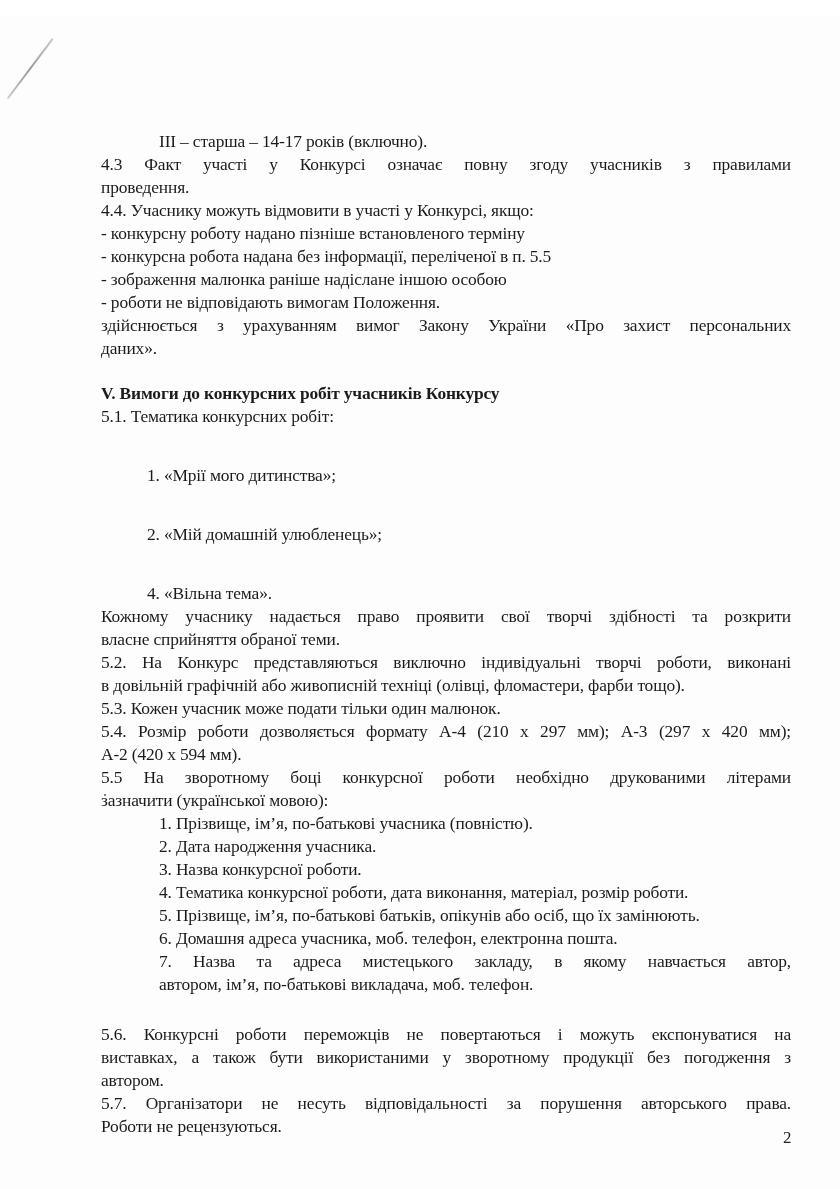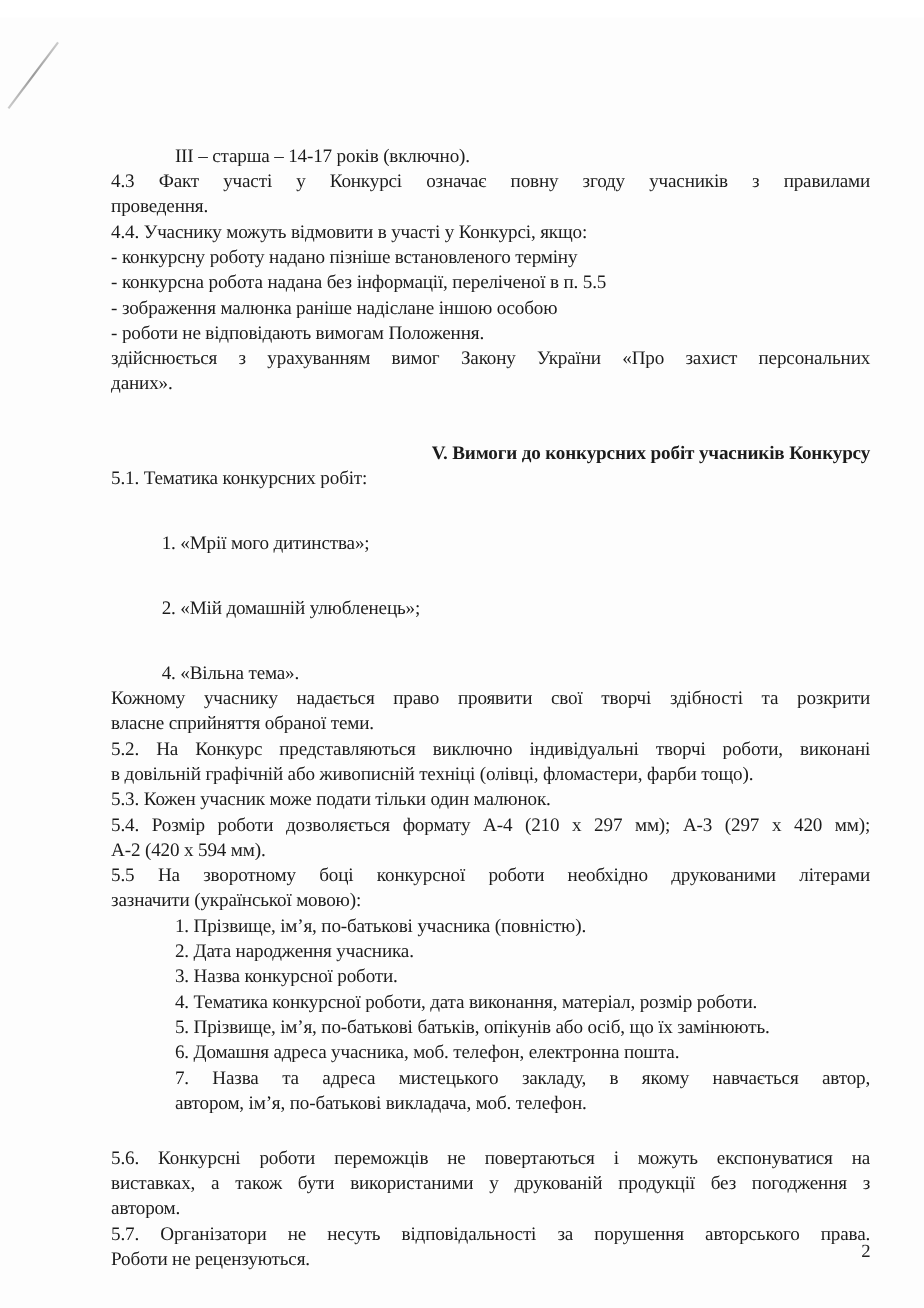--- a/index.html
+++ b/index.html
@@ -15,21 +15,21 @@
   .content {
     position: absolute; left: 101px; top: 114px; width: 690px;
     font-family: "Liberation Serif", "DejaVu Serif", serif;
     font-size: 17.4px; line-height: 23px; color: #1b1b1b;
     letter-spacing: -0.15px;
   }
   .line { white-space: nowrap; }
   .just { text-align: justify; text-align-last: justify; white-space: normal; }
   .ind1 { padding-left: 46px; margin-top: 36px; }
   .ind2 { padding-left: 58px; }
-  .sec-title { text-align: right; font-weight: bold; margin-top: 40px; }
+  .sec-title { text-align: left; font-weight: bold; margin-top: 22px; }
   .gap { height: 23px; }
   .item7 { padding-left: 58px; }
   .item7 .just { text-align: justify; text-align-last: justify; }
   .page-num {
     position: absolute; left: 783px; top: 1112px;
     font-family: "Liberation Serif", "DejaVu Serif", serif; font-size: 17px; color: #222;
   }
   .dot { position: absolute; left: 104px; top: 778px; width: 2px; height: 2px; background: #555; border-radius: 50%; }
 </style>
 </head>
@@ -99,21 +99,21 @@
         <div class="line just">7. Назва та адреса мистецького закладу, в якому навчається автор,</div>
         <div class="line">автором, ім’я, по-батькові викладача, моб. телефон.</div>
       </div>
     </div>
 
     <div class="gap"></div>
     <div style="height:4px"></div>
 
     <div>
       <div class="line just">5.6. Конкурсні роботи переможців не повертаються і можуть експонуватися на</div>
-      <div class="line just">виставках, а також бути використаними у друкованій продукції без погодження з</div>
+      <div class="line just">виставках, а також бути використаними у зворотному продукції без погодження з</div>
       <div class="line">автором.</div>
     </div>
 
     <div>
       <div class="line just">5.7. Організатори не несуть відповідальності за порушення авторського права.</div>
       <div class="line">Роботи не рецензуються.</div>
     </div>
   </div>
 
   <div class="page-num">2</div>

